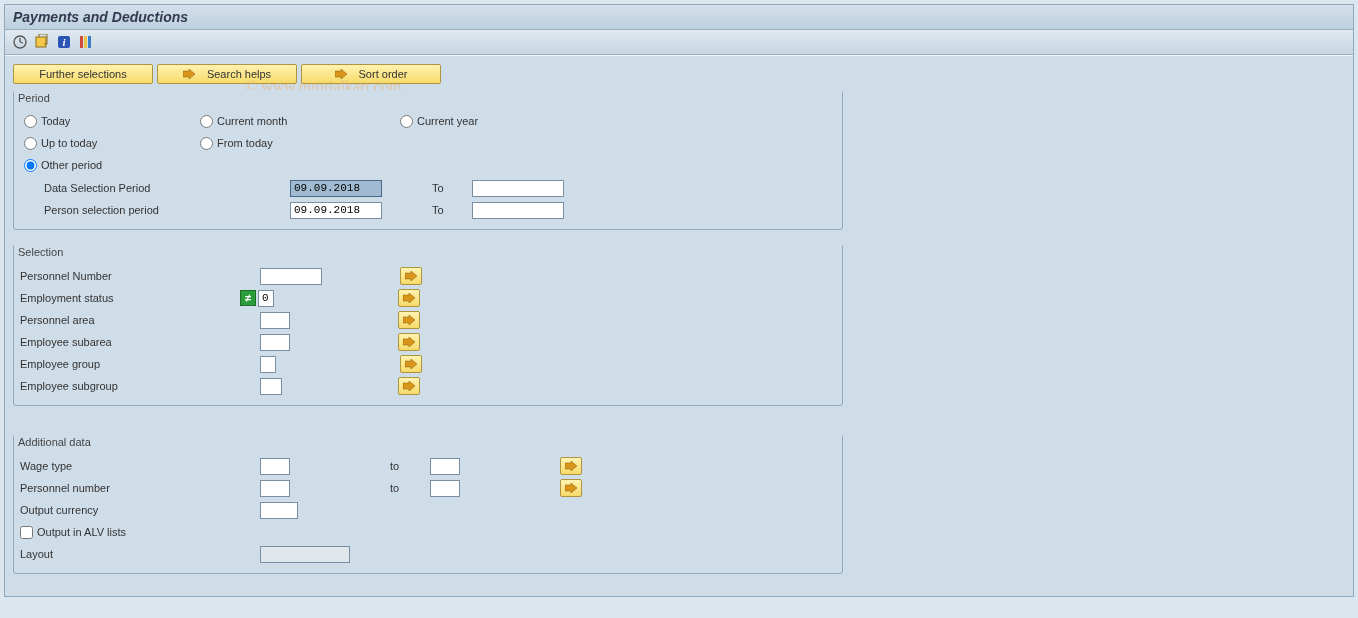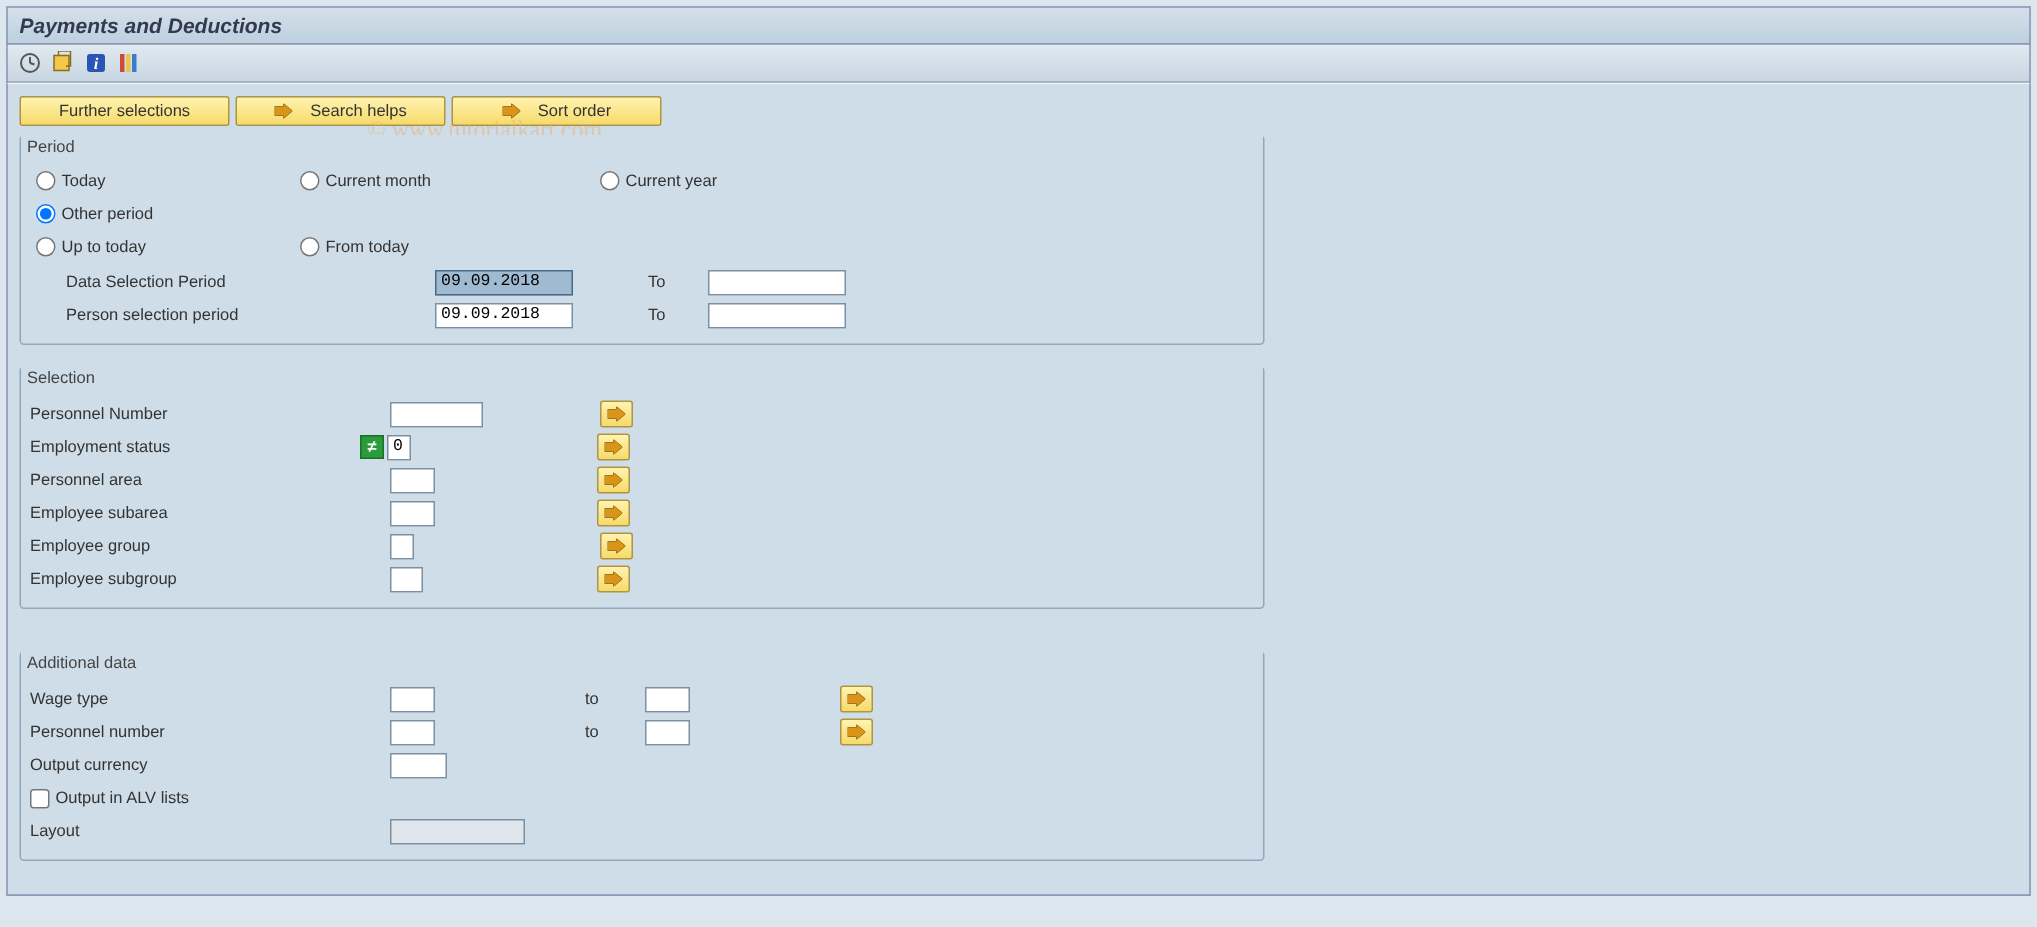--- a/index.html
+++ b/index.html
@@ -223,36 +223,36 @@
           <div style="width:200px">
             <label>
                 <input type="radio" name="period" style=""> 
                 <span>Current year</span>
               </label>
           </div>
         </div>
         <div class="radio-row">
           <div class="col-a">
             <label>
+                <input type="radio" name="period" style=""> 
+                <span>Up to today</span>
+              </label>
+          </div>
+          <div class="col-c">
+            <label>
+                <input type="radio" name="period" style=""> 
+                <span>From today</span>
+              </label>
+          </div>
+        </div>
+        <div class="radio-row">
+          <div class="col-a">
+            <label>
                 <input type="radio" name="period" checked="" style=""> 
                 <span>Other period</span>
-              </label>
-          </div>
-        </div>
-        <div class="radio-row">
-          <div class="col-a">
-            <label>
-                <input type="radio" name="period" style=""> 
-                <span>Up to today</span>
-              </label>
-          </div>
-          <div class="col-c">
-            <label>
-                <input type="radio" name="period" style=""> 
-                <span>From today</span>
               </label>
           </div>
         </div>
         <div class="field-row">
           <div class="col-a-indent label">Data Selection Period</div>
           <div style="width:90px;"></div>
           <input class="txt w70 sel" value="09.09.2018" style="">
           <div style="width:50px;"></div>
           <div style="width:40px" class="label">To</div>
           <input class="txt w70" value="" style="">

